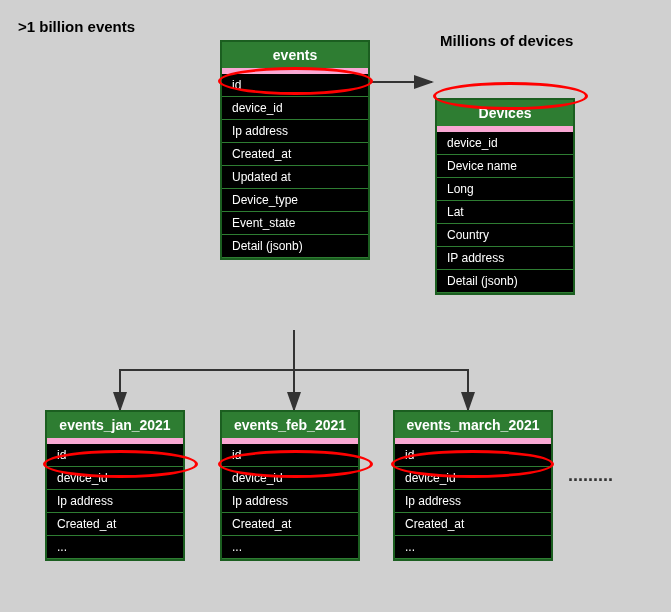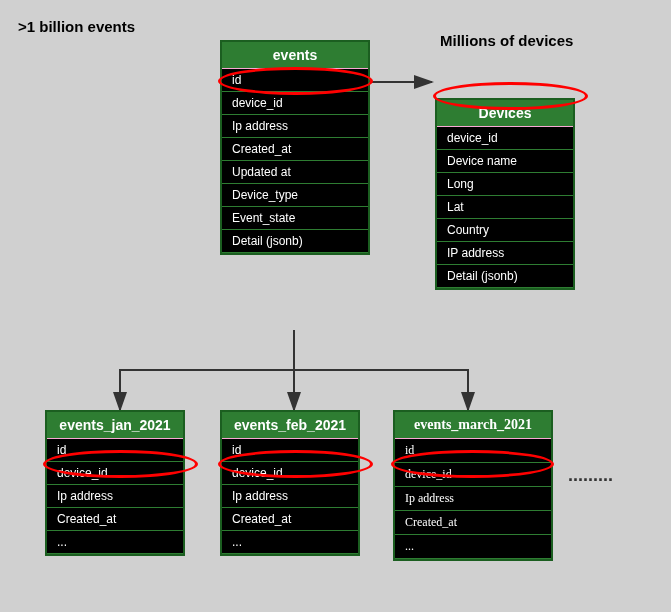--- a/index.html
+++ b/index.html
@@ -34,21 +34,21 @@
       border: 2px solid #1b5e20;
       min-width: 140px;
     }
 
     .db-table .table-header {
       background: #2e7d32;
       color: #fff;
       font-weight: bold;
       text-align: center;
       padding: 5px 8px;
-      border-bottom: 1px solid #f9a8d4;
+      border-bottom: 6px solid #f9a8d4;
       font-size: 14px;
     }
 
     .db-table .table-row {
       background: #000000;
       color: #fff;
       padding: 4px 10px;
       border-bottom: 1px solid #2e7d32;
       font-size: 12px;
       white-space: nowrap;
@@ -147,21 +147,21 @@
     <div class="table-header">events_feb_2021</div>
     <div class="table-row">id</div>
     <div class="table-row">device_id</div>
     <div class="table-row">Ip address</div>
     <div class="table-row">Created_at</div>
     <div class="table-row">...</div>
   </div>
 
   <div class="oval-highlight" style="left: 218px; top: 450px; width: 155px; height: 28px;"></div>
 
-  <div class="db-table" style="left: 393px; top: 410px; width: 160px; font-family: Liberation Serif, serif;">
+  <div class="db-table" style="left: 393px; top: 410px; width: 160px;">
     <div class="table-header">events_march_2021</div>
     <div class="table-row">id</div>
     <div class="table-row">device_id</div>
     <div class="table-row">Ip address</div>
     <div class="table-row">Created_at</div>
     <div class="table-row">...</div>
   </div>
 
   <div class="oval-highlight" style="left: 391px; top: 450px; width: 163px; height: 28px;"></div>
 

